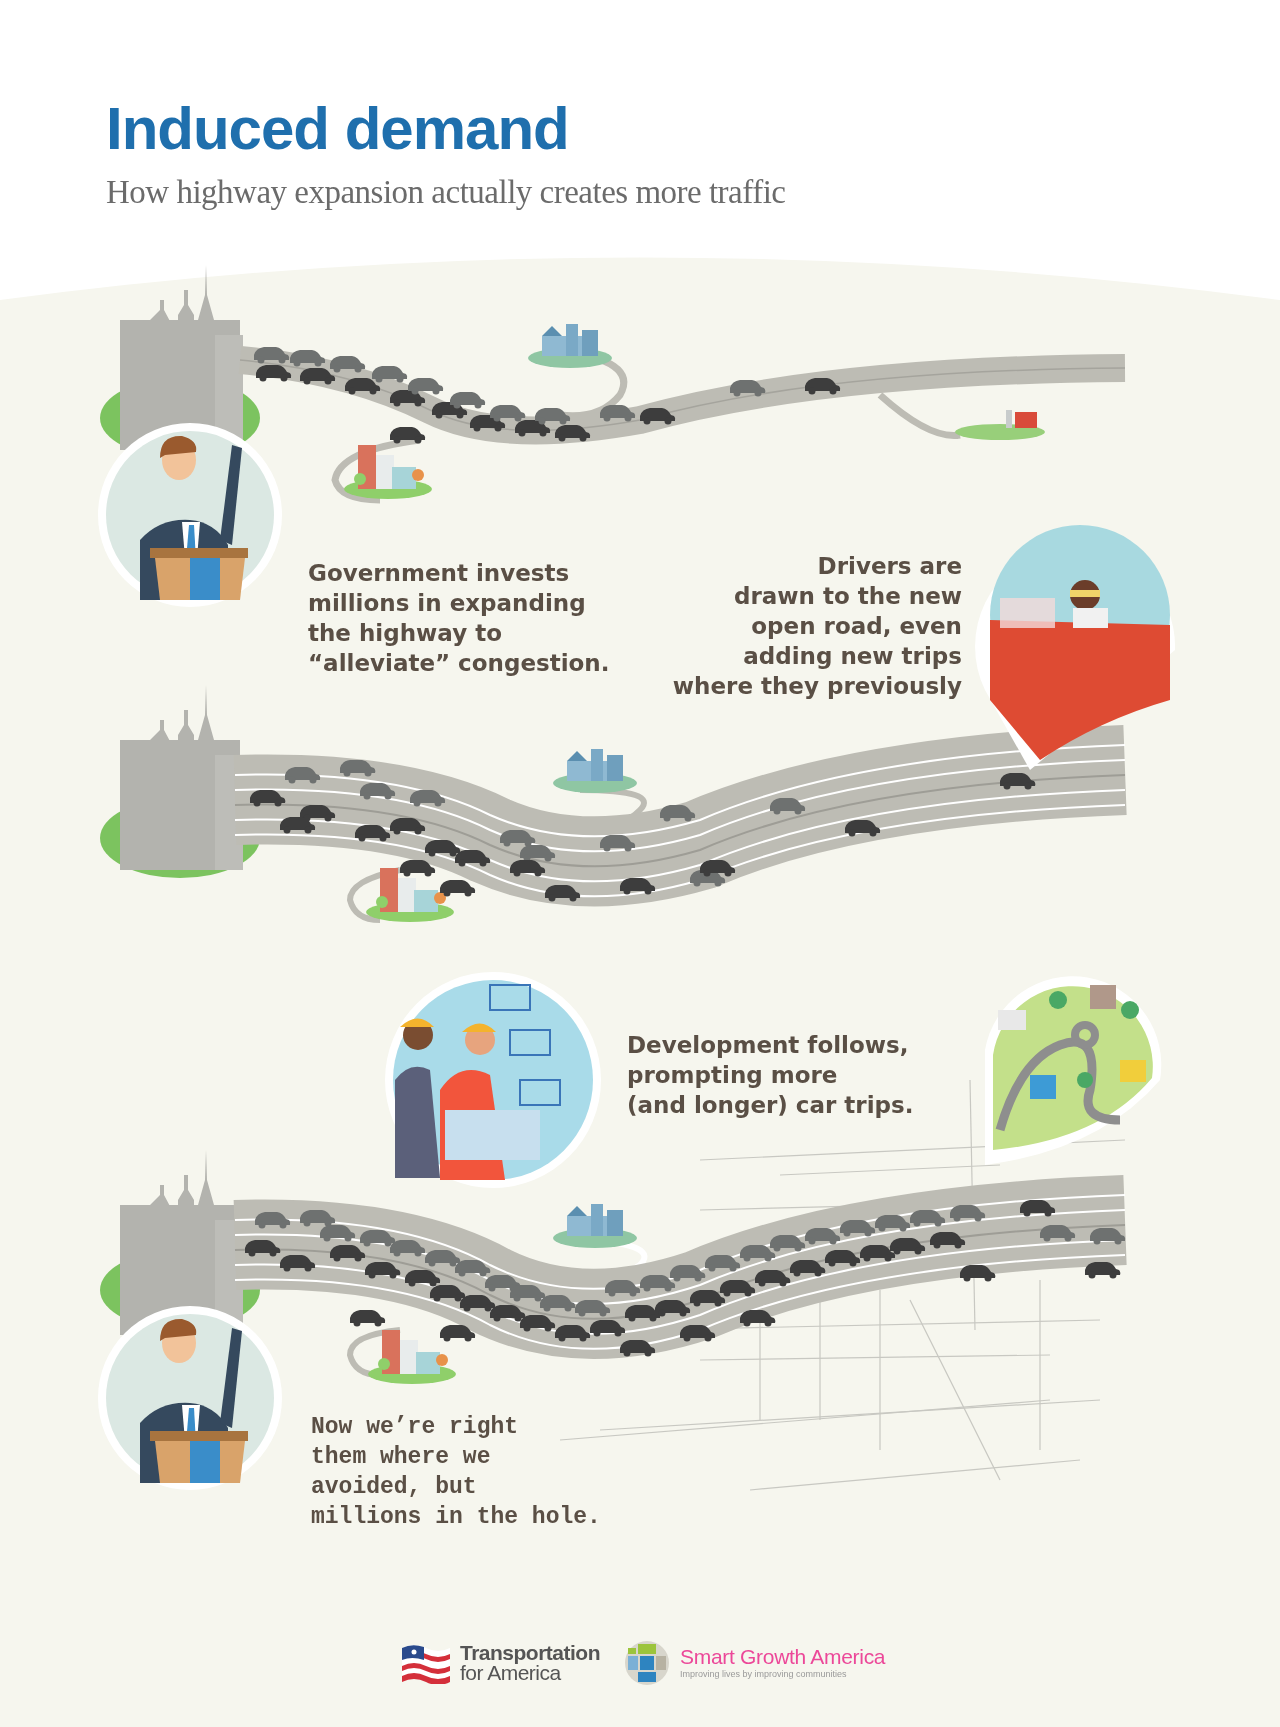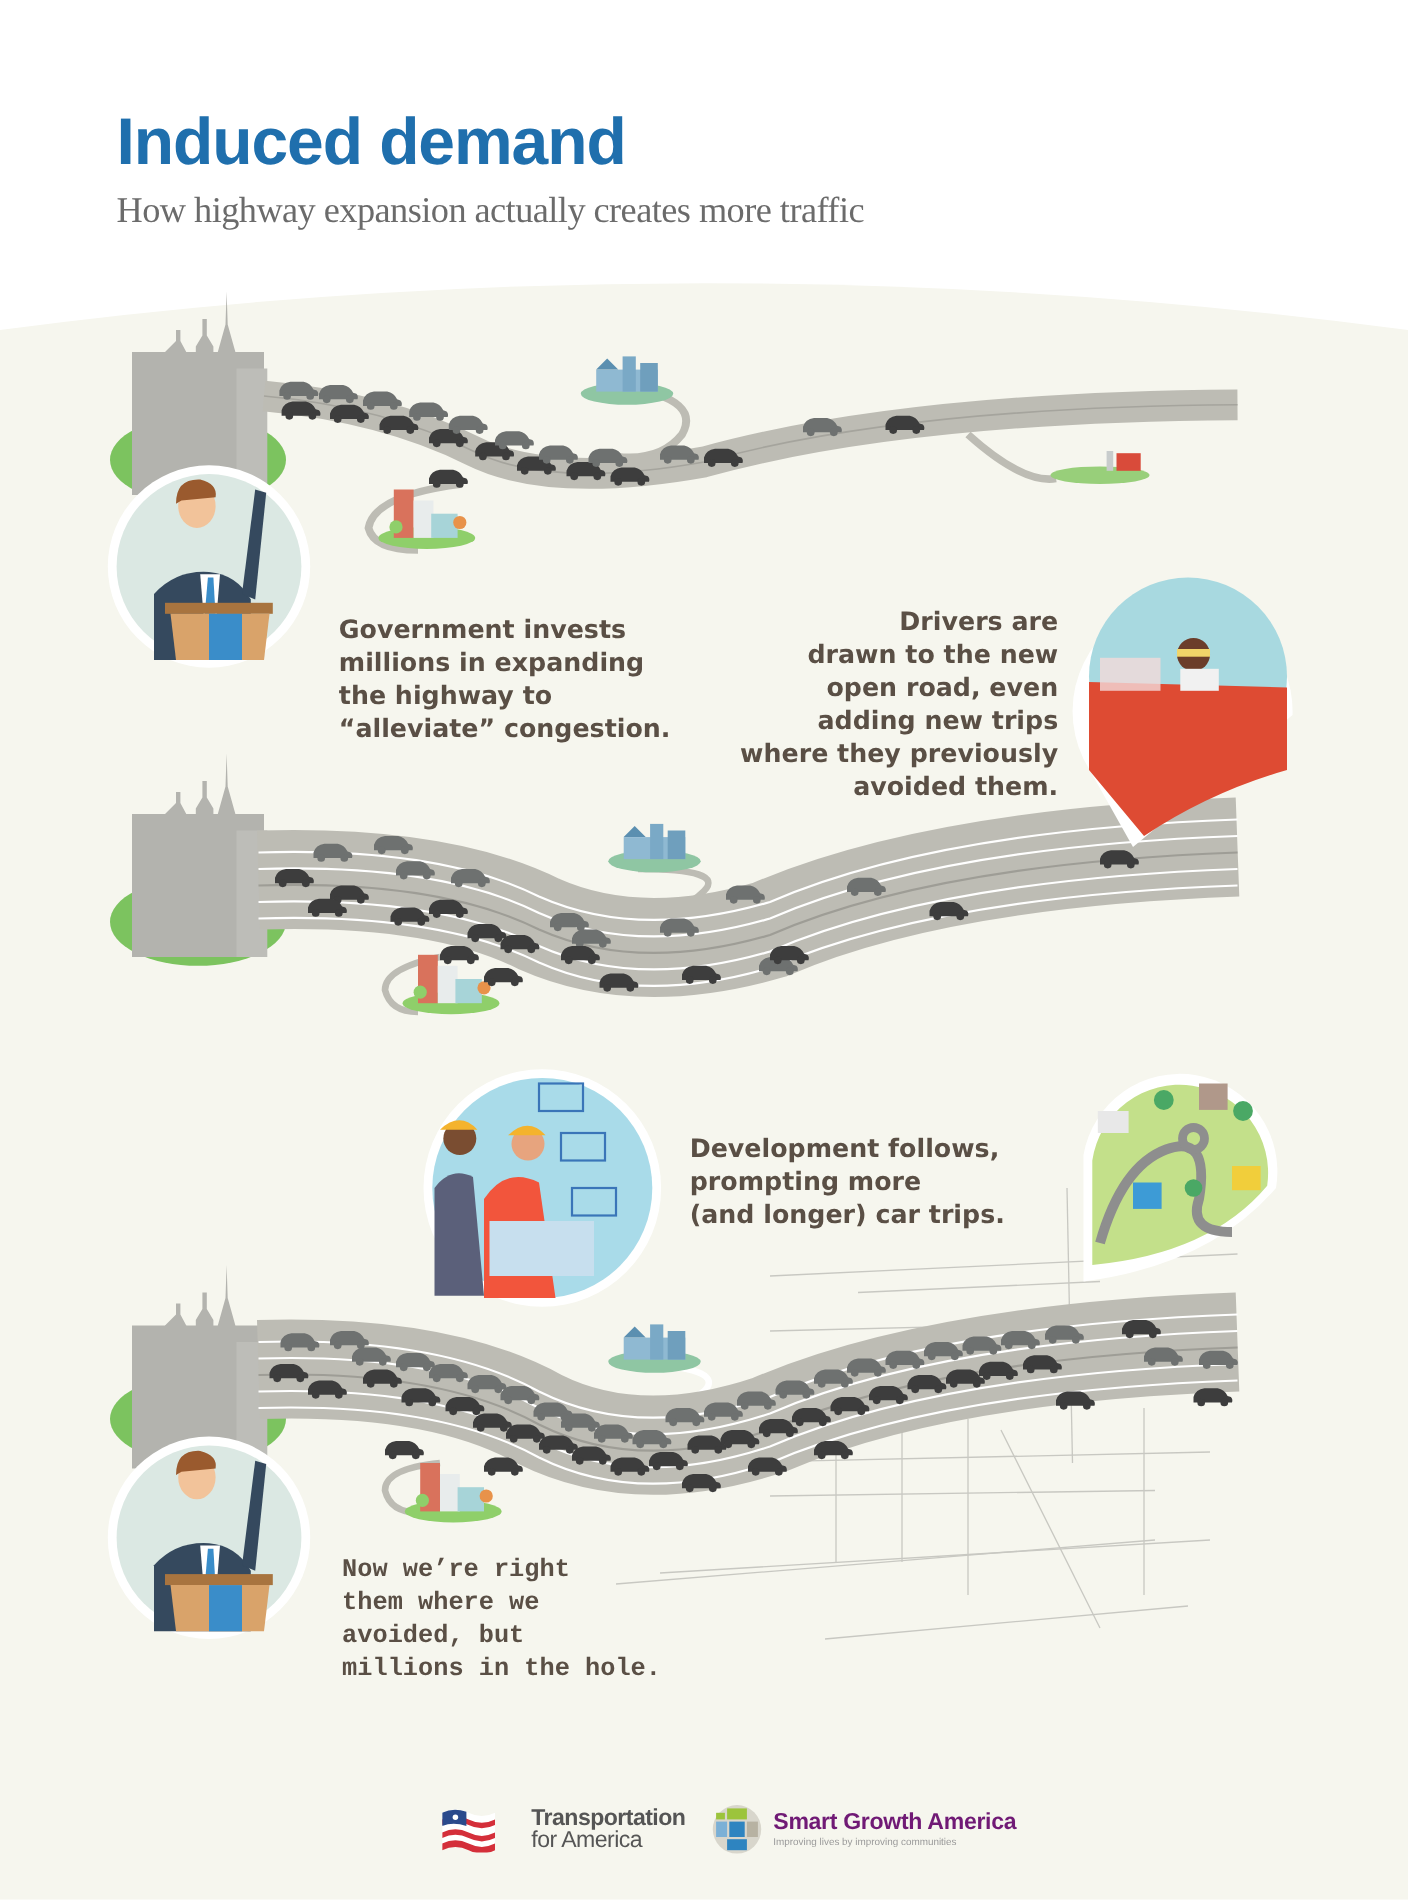--- a/index.html
+++ b/index.html
@@ -9,25 +9,25 @@
   .subtitle{position:absolute;left:106px;top:174px;font-family:Liberation Serif, serif;font-size:33px;color:#6b6b6b;margin:0;letter-spacing:-0.5px;}
   .scene{position:absolute;left:0;top:0;width:1280px;height:1727px;}
   .caption{position:absolute;font-family:"DejaVu Sans",sans-serif;font-weight:700;color:#5a4f45;font-size:23px;line-height:30px;margin:0;}
   .caption span{display:block;}
   .cap1{left:308px;top:558px;}
   .cap2{left:600px;top:551px;width:362px;text-align:right;}
   .cap3{left:627px;top:1030px;}
   .cap4{left:311px;top:1412px;font-family:Liberation Mono, monospace;}
   .footer{position:absolute;left:402px;top:1640px;display:flex;align-items:center;gap:24px;}
   .logo{display:flex;align-items:center;gap:10px;}
-  .t4a-text{display:flex;flex-direction:column;line-height:20px;margin-left:23px;}
+  .t4a-text{display:flex;flex-direction:column;line-height:20px;}
   .t4a-l1{font-weight:700;font-size:21px;color:#555555;letter-spacing:-0.5px;}
   .t4a-l2{font-size:21px;color:#555555;letter-spacing:-0.5px;}
   .sga-text{display:flex;flex-direction:column;}
-  .sga-l1{font-size:21px;color:#701a75;letter-spacing:-0.3px;line-height:22px;font-weight:bold;}
+  .sga-l1{font-size:21px;color:#ec4899;letter-spacing:-0.3px;line-height:22px;}
   .sga-l2{font-size:9px;color:#9a9a9a;line-height:12px;}
 </style>
 </head>
 <body>
 
 <svg class="bg-cream" viewBox="0 0 1280 1727" width="1280" height="1727">
   <path d="M0,300 Q640,215 1280,300 L1280,1727 L0,1727 Z" fill="#f6f6ee"></path>
 </svg>
 
 <h1 class="title">Induced demand</h1>
@@ -311,21 +311,20 @@
   <span>millions in expanding</span>
   <span>the highway to</span>
   <span>“alleviate” congestion.</span>
 </div>
 <div class="caption cap2">
   <span>Drivers are</span>
   <span>drawn to the new</span>
   <span>open road, even</span>
   <span>adding new trips</span>
   <span>where they previously</span>
-  <span>avoided them.</span>
 </div>
 <div class="caption cap3">
   <span>Development follows,</span>
   <span>prompting more</span>
   <span>(and longer) car trips.</span>
 </div>
 <div class="caption cap4">
   <span>Now we’re right</span>
   <span>them where we</span>
   <span>avoided, but</span>

